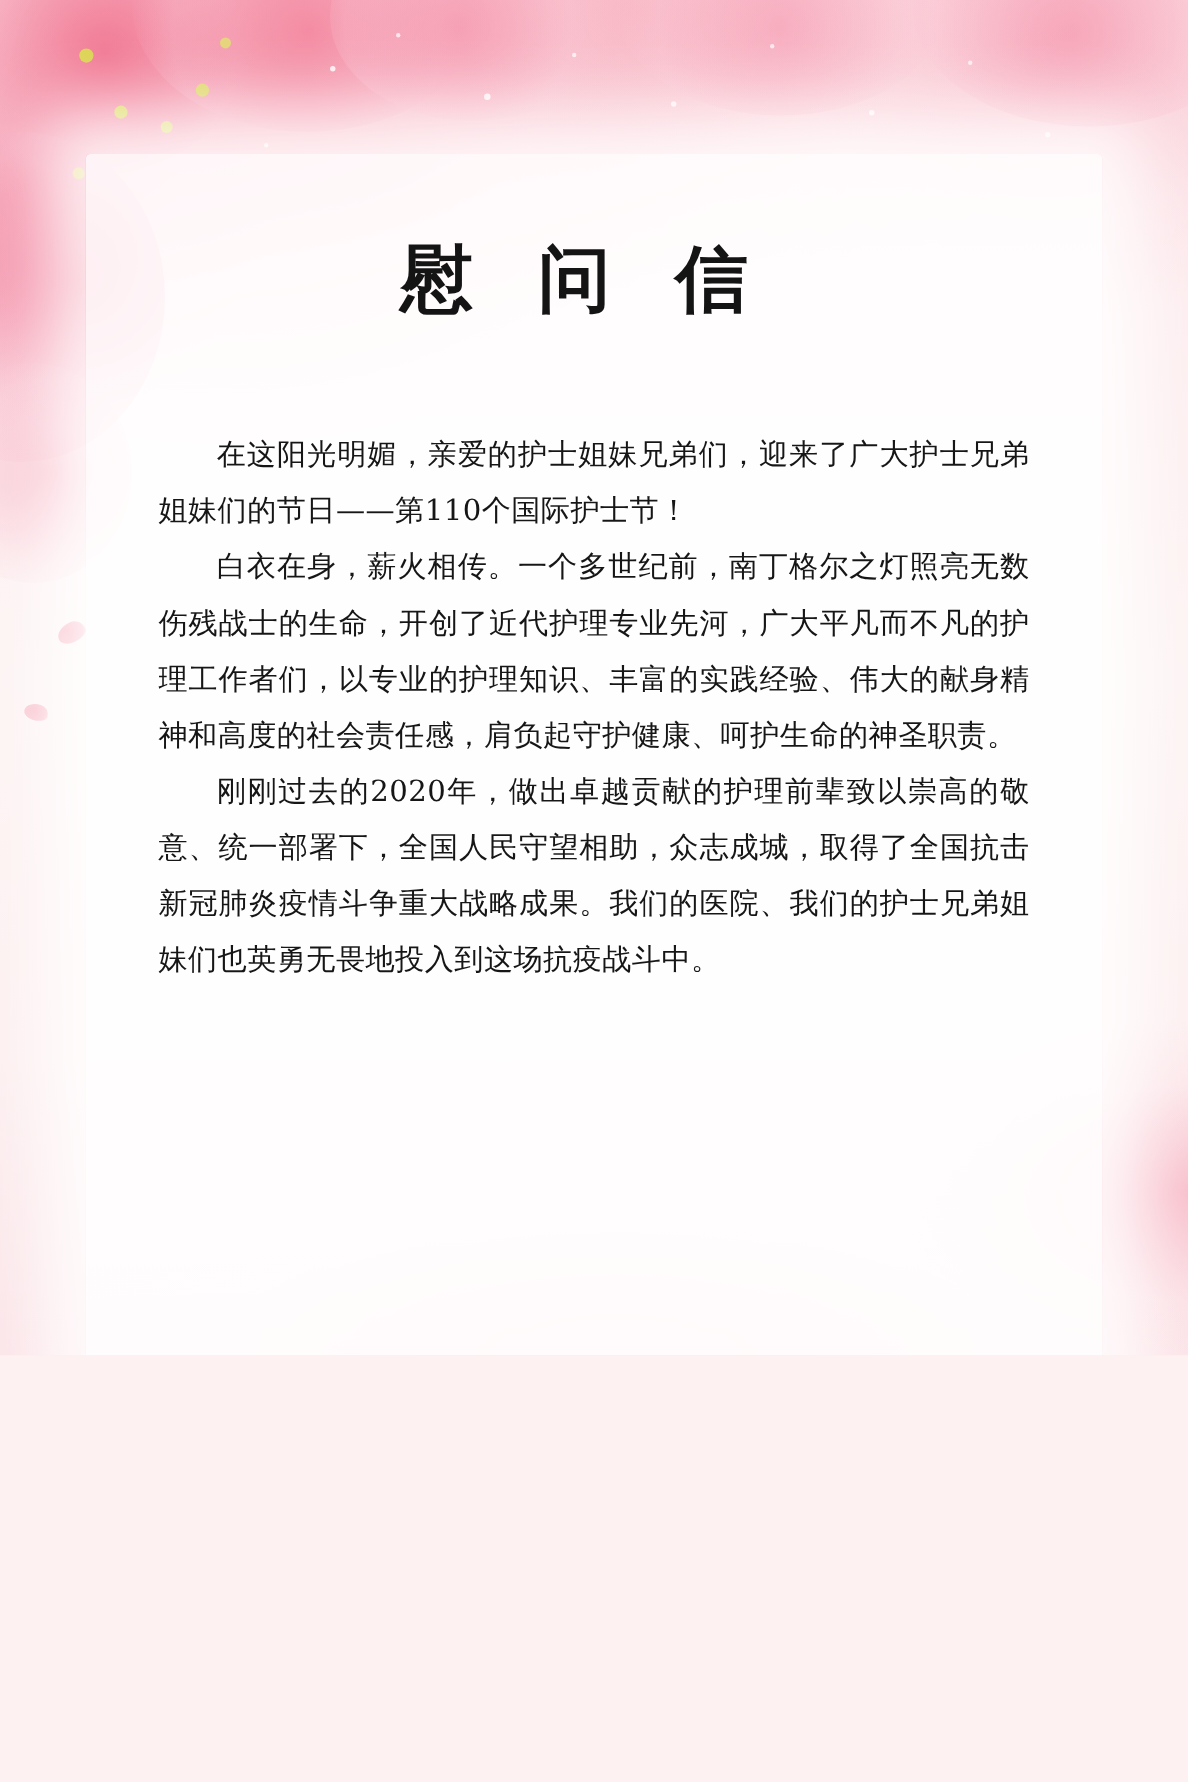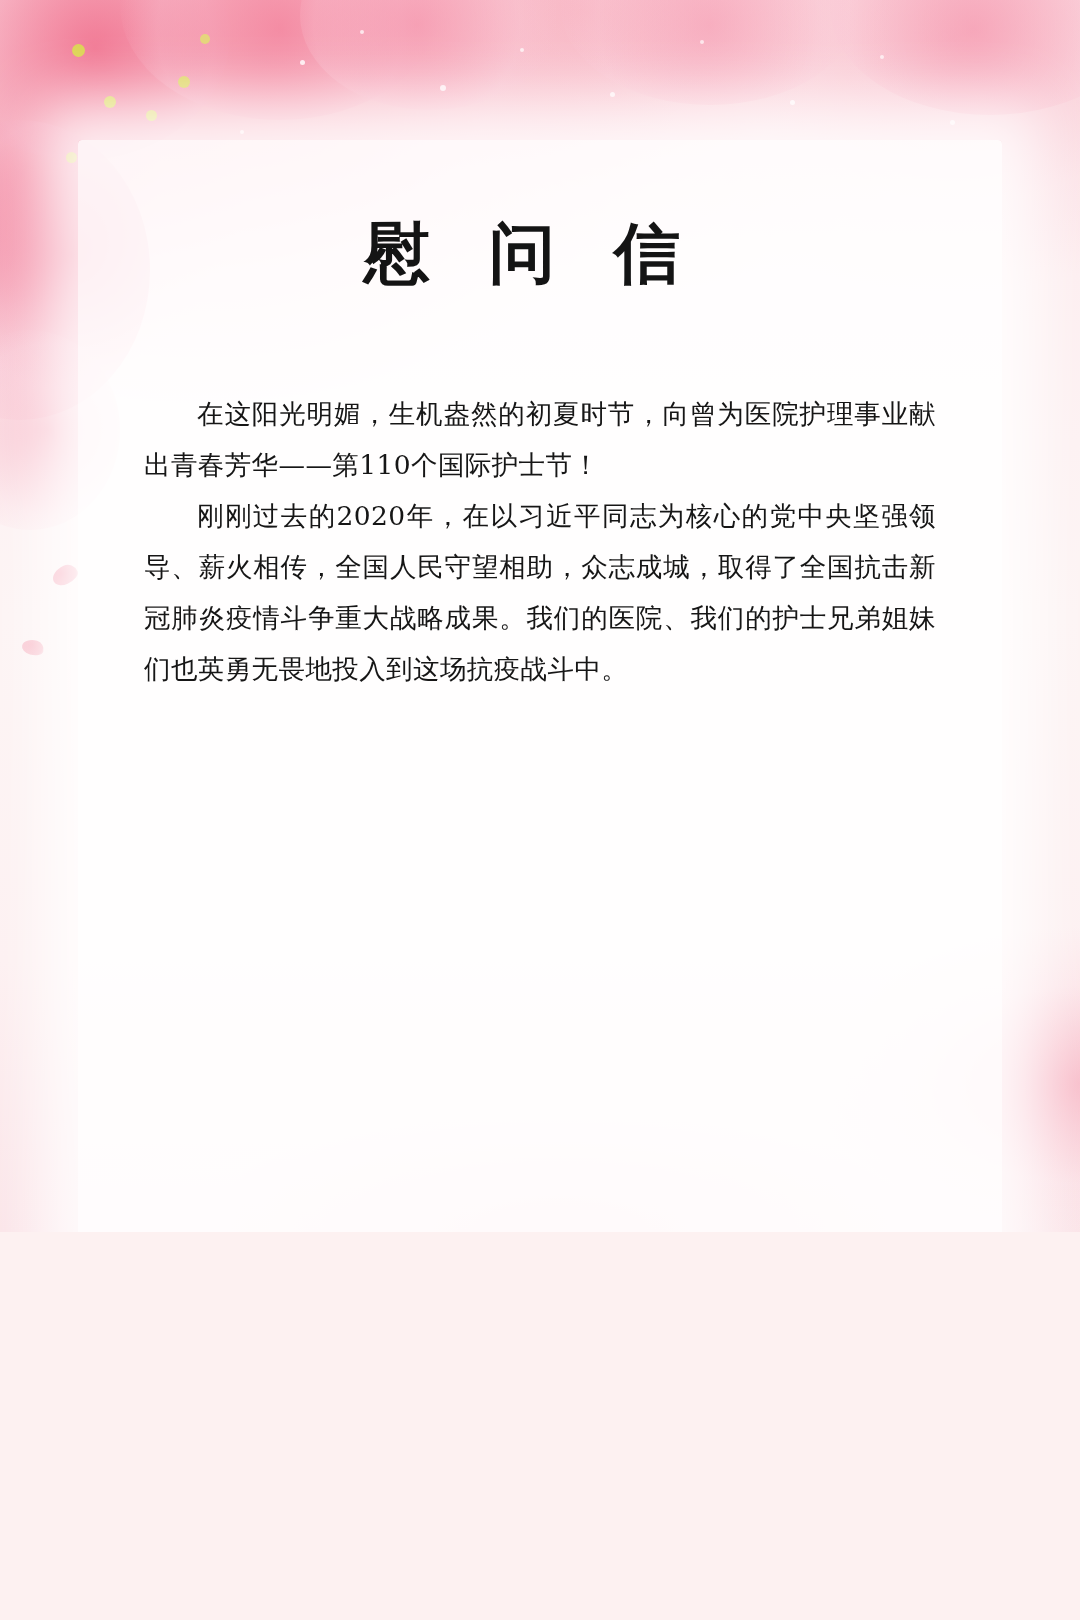--- a/index.html
+++ b/index.html
@@ -166,20 +166,21 @@
   <div class="petal" style="left:646px; top:1566px; width:20px; height:14px; transform:rotate(-30deg); opacity:.6;"></div>
   <div class="petal" style="left:118px; top:1576px; width:18px; height:12px; transform:rotate(34deg);  opacity:.5;"></div>
   <div class="petal" style="left:884px; top:1562px; width:16px; height:11px; transform:rotate(-12deg); opacity:.5;"></div>
 
   <div class="letter">
     <div class="letter-inner">
 
       <h1 class="title">慰 问 信</h1>
 
       <div class="body">
-        <p class="para">在这阳光明媚，生机盎然的初夏时节，向曾为医院护理事业献出青春芳华——第110个国际护士节！</p>
-        <p class="para">刚刚过去的2020年，在以习近平同志为核心的党中央坚强领导、薪火相传，全国人民守望相助，众志成城，取得了全国抗击新冠肺炎疫情斗争重大战略成果。我们的医院、我们的护士兄弟姐妹们也英勇无畏地投入到这场抗疫战斗中。</p>
+        <p class="para">在这阳光明媚，亲爱的护士姐妹兄弟们，迎来了广大护士兄弟姐妹们的节日——第110个国际护士节！</p>
+        <p class="para">白衣在身，薪火相传。一个多世纪前，南丁格尔之灯照亮无数伤残战士的生命，开创了近代护理专业先河，广大平凡而不凡的护理工作者们，以专业的护理知识、丰富的实践经验、伟大的献身精神和高度的社会责任感，肩负起守护健康、呵护生命的神圣职责。</p>
+        <p class="para">刚刚过去的2020年，做出卓越贡献的护理前辈致以崇高的敬意、统一部署下，全国人民守望相助，众志成城，取得了全国抗击新冠肺炎疫情斗争重大战略成果。我们的医院、我们的护士兄弟姐妹们也英勇无畏地投入到这场抗疫战斗中。</p>
       </div>
 
     </div>
   </div>
 
 </div>
 
 </body></html>

